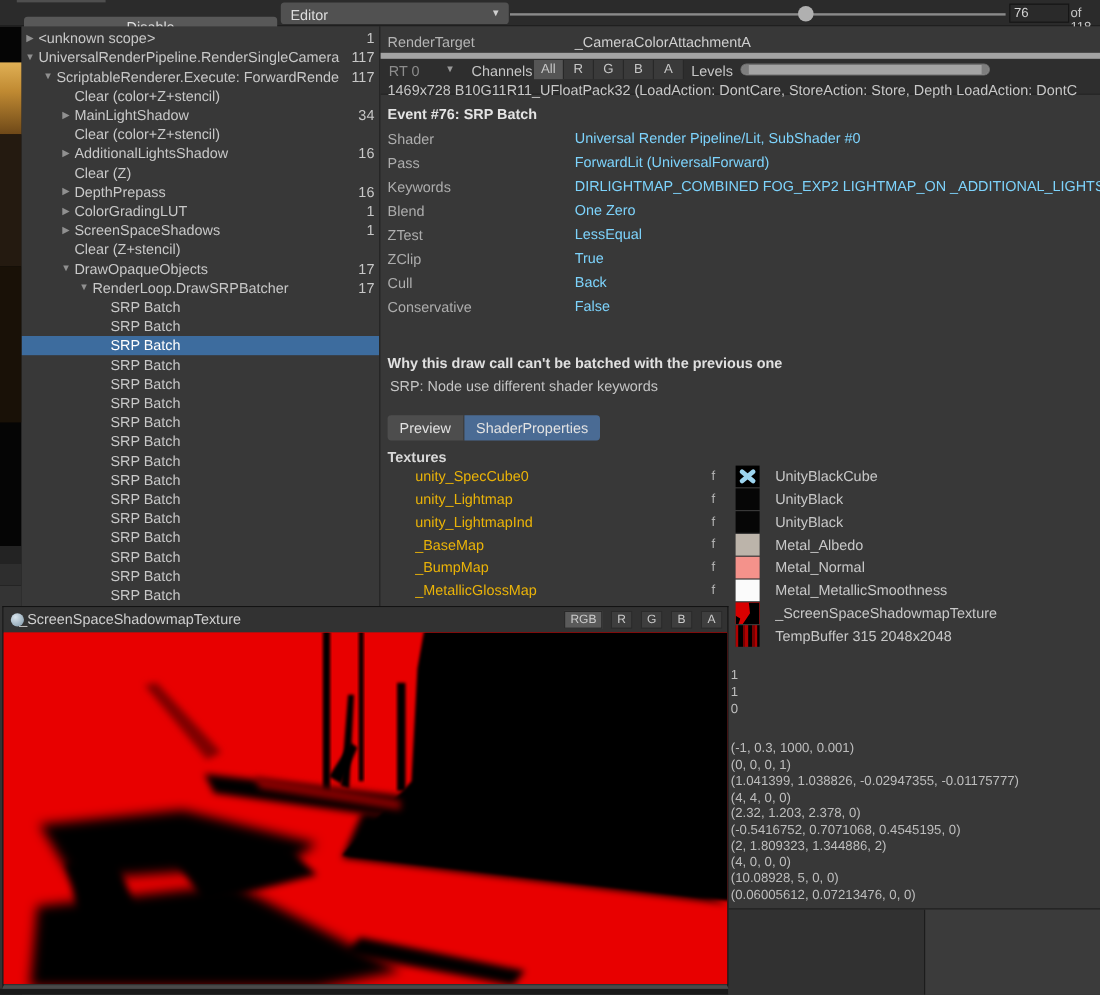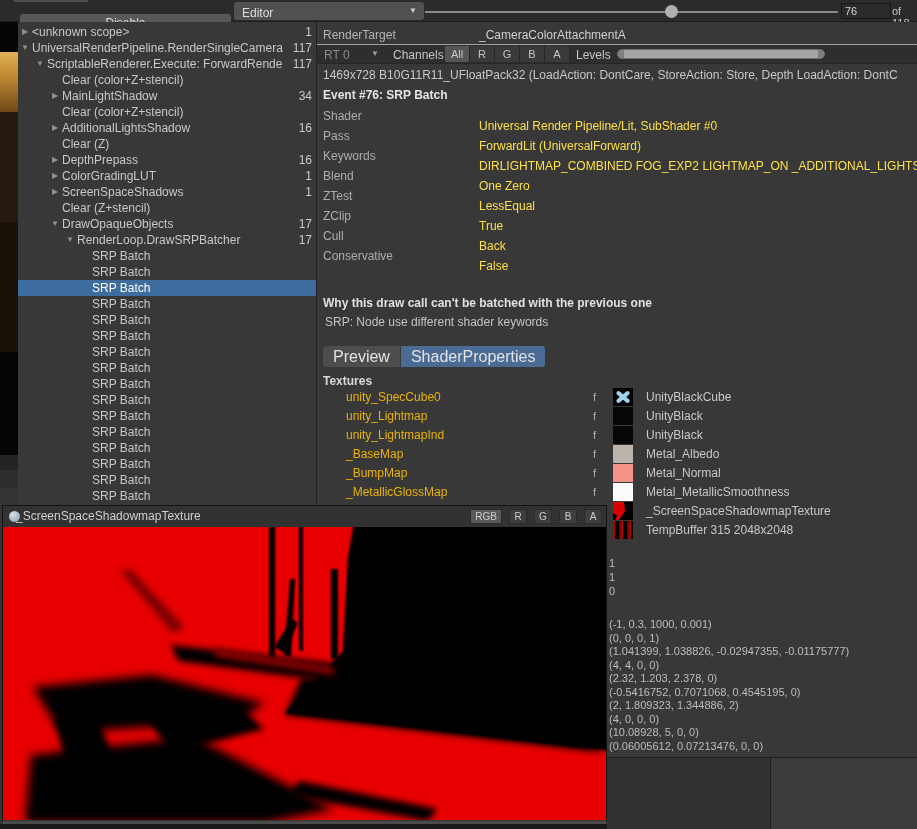--- a/index.html
+++ b/index.html
@@ -39,44 +39,44 @@
   .trow.sel{background:#3D6C9E;color:#FFFFFF}
   .tri{width:14px;flex:none;font-size:8px;color:#909090;text-align:center;line-height:16px}
   .tlabel{flex:1;overflow:hidden}
   .tcount{flex:none;padding-right:4px;min-width:18px;text-align:right}
   
   .right-panel{position:absolute;left:316px;top:22px;width:601px;height:735px;background:#383838;
            border-left:1px solid #232323;box-sizing:border-box;font-size:12px;overflow:hidden;z-index:2}
   .abs{position:absolute;white-space:nowrap}
   .rt-label{left:6px;top:6px;color:#B4B4B4}
   .rt-value{left:162px;top:6px;color:#CFCFCF}
-  .rt-strip{position:absolute;left:0;top:22px;width:100%;height:20px;background:#2E2E2E;
-           border-top:1px solid #a3a3a3;border-bottom:1px solid #262626;box-sizing:border-box}
+  .rt-strip{position:absolute;left:0;top:22px;width:100%;height:35px;background:#2E2E2E;
+           border-top:5px solid #a3a3a3;border-bottom:1px solid #262626;box-sizing:border-box}
   .rt0-label{left:7px;top:3px;color:#8C8C8C}
   .rt0-arrow{left:54px;top:5px;font-size:8px;color:#9A9A9A;line-height:8px}
   .channels-label{left:76px;top:3px;color:#C6C6C6}
   .rt-channels{position:absolute;left:128px;top:1px;display:flex}
   .chbtn{width:24px;height:16px;background:#3A3A3A;border-right:1px solid #282828;
            display:flex;align-items:center;justify-content:center;font-size:11px;color:#C6C6C6}
   .chbtn.on{background:#555555}
   .levels-label{left:259px;top:3px;color:#C6C6C6}
   .levels-bar{position:absolute;left:300px;top:4px;width:208px;height:10px;background:#A4A4A4;
            border-radius:5px;border:1px solid #6E6E6E;box-sizing:border-box}
   .levels-bar::before{content:'';position:absolute;left:0;top:0;width:6px;height:8px;background:#7E7E7E;border-radius:4px 0 0 4px}
   .levels-bar::after{content:'';position:absolute;right:0;top:0;width:6px;height:8px;background:#7E7E7E;border-radius:0 4px 4px 0}
   .size-line{left:6px;top:46px;color:#C8C8C8}
   .event-title{left:6px;top:66px;font-weight:bold;color:#E4E4E4}
   .prop-list{position:absolute;left:0;top:84px;width:100%}
   .prow{height:20px;position:relative;white-space:nowrap}
   .plabel{position:absolute;left:6px;top:3px;color:#ADADAD}
-  .pvalue{position:absolute;left:162px;top:13px;color:#fde047}
+  .pvalue{position:absolute;left:162px;top:2px;color:#7dd3fc}
   .why-title{left:6px;top:274px;font-weight:bold;color:#E0E0E0}
   .why-reason{left:8px;top:293px;color:#C4C4C4}
   .tabs{position:absolute;left:6px;top:324px;height:21px;display:flex}
-  .tab{padding:0 10px;display:flex;align-items:center;background:#4D4D4D;color:#E2E2E2;font-size:16px}
+  .tab{padding:0 10px;display:flex;align-items:center;background:#4D4D4D;color:#E2E2E2;font-size:12px}
   .tab:first-child{border-radius:3px 0 0 3px;border-right:1px solid #3A3A3A}
   .tab:last-child{border-radius:0 3px 3px 0}
   .tab.on{background:#4A6B94}
   .tex-header{left:6px;top:352px;font-weight:bold;color:#D8D8D8}
   .texture-list{position:absolute;left:0;top:366px;width:100%}
   .xrow{height:19px;position:relative;white-space:nowrap}
   .tprop{position:absolute;left:29px;top:2px;color:#eab308}
   .tflag{position:absolute;left:276px;top:3px;color:#B0B0B0;font-size:11px}
   .swatch{position:absolute;left:296px;top:0;width:20px;height:18px;overflow:hidden}
   .tname{position:absolute;left:329px;top:2px;color:#C8C8C8}

